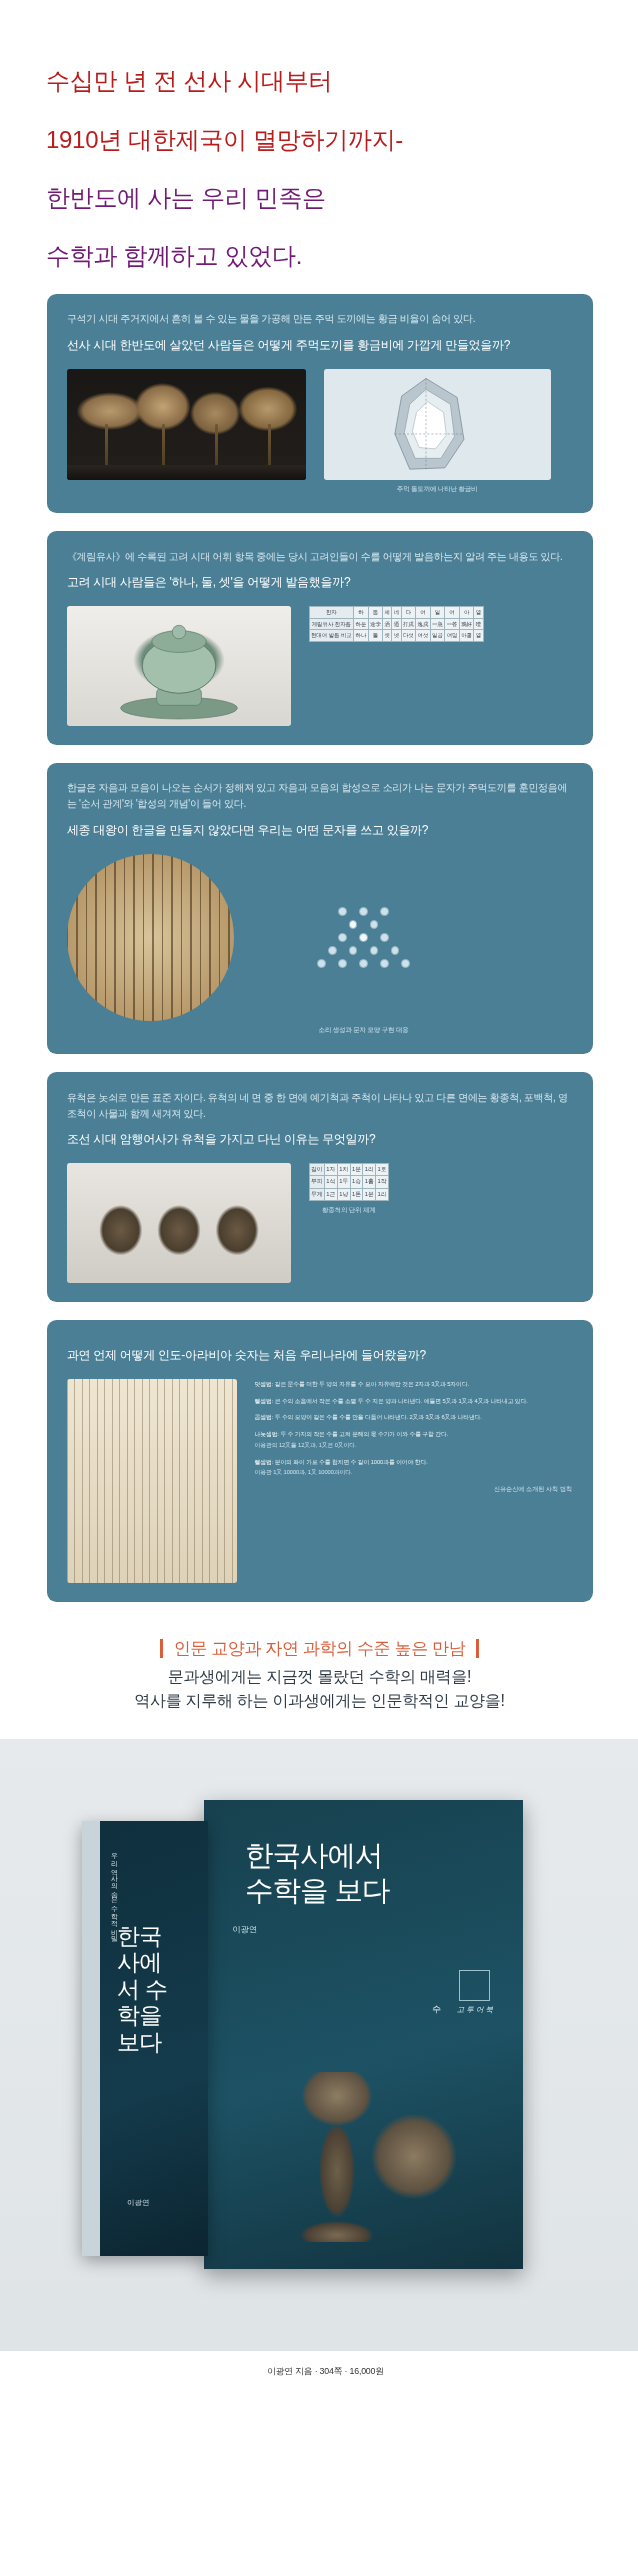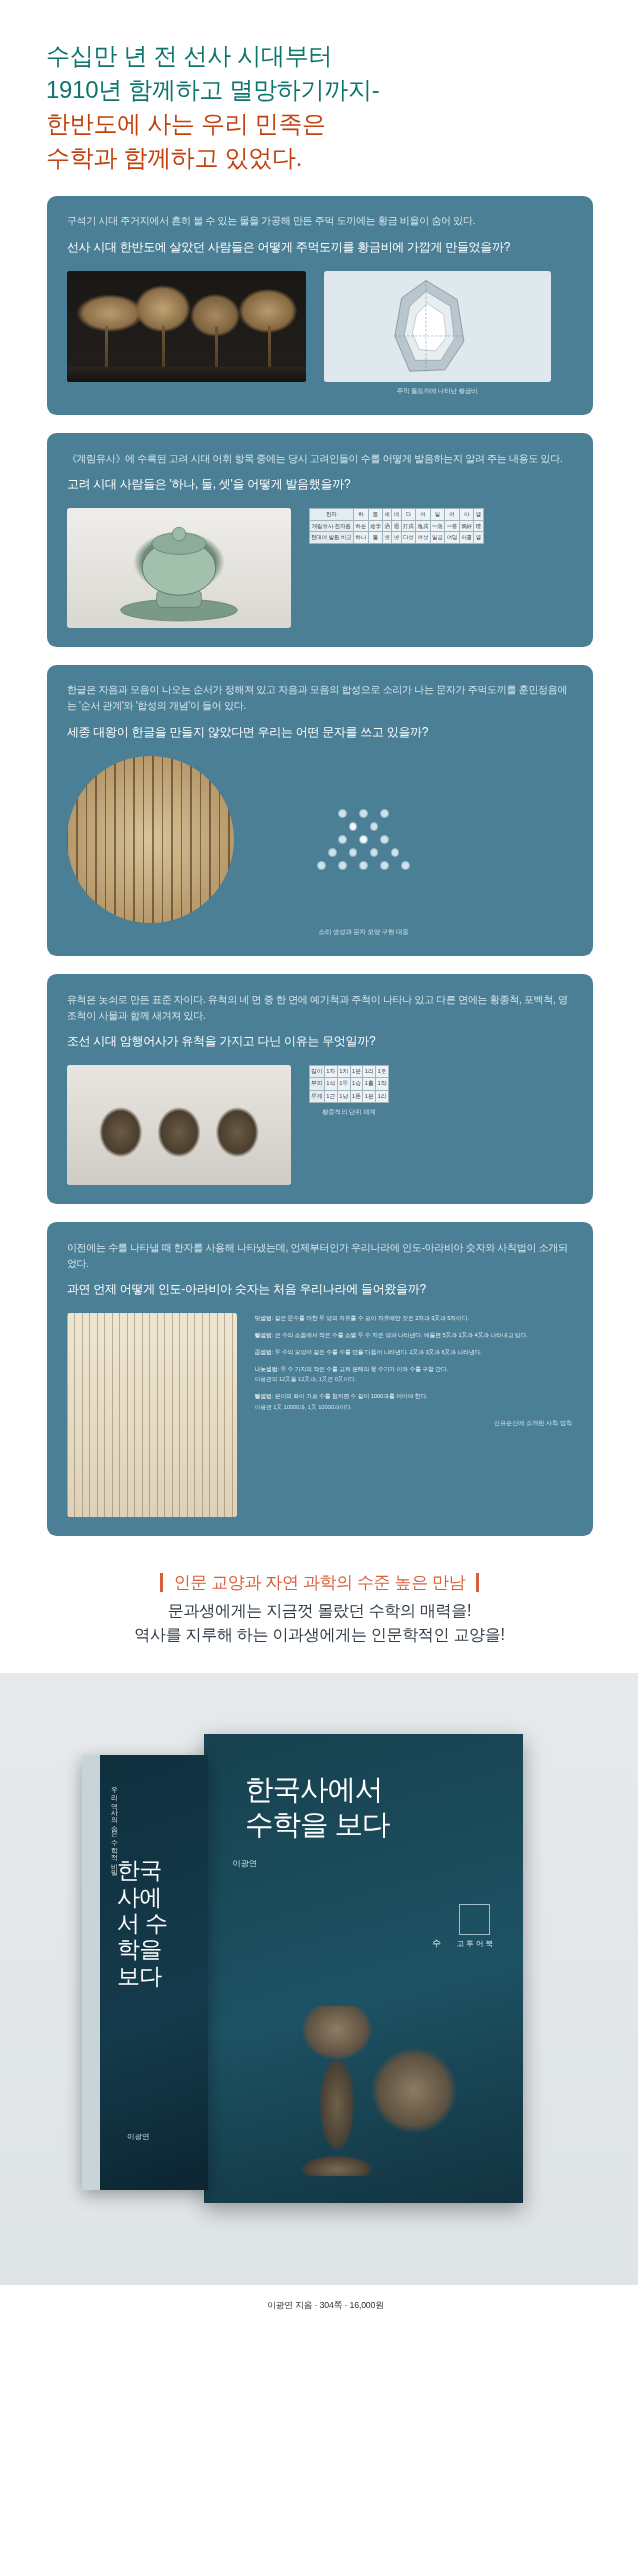--- a/index.html
+++ b/index.html
@@ -22,22 +22,22 @@
   .headline {
     padding: 39px 0 20.4px 46px;
   }
   .headline .line {
     font-size: 24px;
     line-height: 1.42;
     font-weight: 400;
     letter-spacing: -0.3px;
     white-space: nowrap;
   }
-  .hl-dark { color: #0f766e; }
-  .hl-accent { color: #c2410c; }
+  .hl-dark { color: #b91c1c; margin-top: 25px; }
+  .hl-accent { color: #701a75; margin-top: 24px; }
 
   
   .panel {
     position: relative;
     margin: 0 auto 17.7px auto;
     width: 546px;
     background: #4a7f96;
     border-radius: 9.5px;
     padding: 17.7px 20.4px 19px 20.4px;
     color: #eaf3f7;
@@ -250,21 +250,21 @@
   .cover-back .bt1 {
     position: absolute; left: 27px; top: 38px;
     color: #ffffff; font-size: 28.5px; line-height: 1.22; letter-spacing: -1px; margin-left: 14px;
   }
   .cover-back .bauthor {
     position: absolute; left: 28.5px; top: 124px;
     color: #cde0e7; font-size: 8.2px;
   }
   .cover-back .badge {
     position: absolute; right: 30px; top: 170px;
-    color: #dce9ee; font-size: 7.5px; text-align: center;
+    color: #dce9ee; font-size: 7.5px; text-align: center; font-style: italic;
   }
   .cover-back .badge .sq {
     width: 31px; height: 31px; border: 0.7px solid #9fc0cb; margin: 0 auto 4.1px auto;
   }
   .cover-back .artifact-a {
     position: absolute; left: 82px; bottom: 27px;
     width: 102px; height: 170px;
     background:
       radial-gradient(ellipse 48px 41px at 50% 14%, #8e7d63 0%, #5e5141 62%, rgba(0,0,0,0) 74%),
       radial-gradient(ellipse 23px 61px at 50% 58%, #6e6049 0%, #4b4134 65%, rgba(0,0,0,0) 78%),
@@ -290,21 +290,21 @@
     letter-spacing: -0.2px;
   }
 </style>
 </head>
 <body>
 
 <div class="page">
 
   <div class="headline">
     <div class="line hl-dark">수십만 년 전 선사 시대부터</div>
-    <div class="line hl-dark">1910년 함께하고 멸망하기까지-</div>
+    <div class="line hl-dark">1910년 대한제국이 멸망하기까지-</div>
     <div class="line hl-accent">한반도에 사는 우리 민족은</div>
     <div class="line hl-accent">수학과 함께하고 있었다.</div>
   </div>
 
   <section class="panel">
     <div class="lead">구석기 시대 주거지에서 흔히 볼 수 있는 물을 가공해 만든 주먹 도끼에는 황금 비율이 숨어 있다.</div>
     <div class="question">선사 시대 한반도에 살았던 사람들은 어떻게 주먹도끼를 황금비에 가깝게 만들었을까?</div>
     <div class="figs">
       <div class="fig">
         <div class="photo rect ph-tools">
@@ -475,21 +475,20 @@
               <td>1리</td>
             </tr>
           </tbody>
         </table>
         <div class="cap">황종척의 단위 체계</div>
       </div>
     </div>
   </section>
 
   <section class="panel">
-    <div class="lead">이전에는 수를 나타낼 때 한자를 사용해 나타냈는데, 언제부터인가 우리나라에 인도-아라비아 숫자와 사칙법이 소개되었다.</div>
     <div class="question">과연 언제 어떻게 인도-아라비아 숫자는 처음 우리나라에 들어왔을까?</div>
     <div class="figs">
       <div class="fig">
         <div class="photo rect ph-doc"></div>
       </div>
       <div class="fig" style="flex:1;">
         <div class="numeral-notes">
           <p>
             <span class="q">덧셈법:</span>
             <span>같은 문수를 더한 두 양의 자유를 수 모아 자유에만 것은 2자과 3又과 5자이다.</span>

